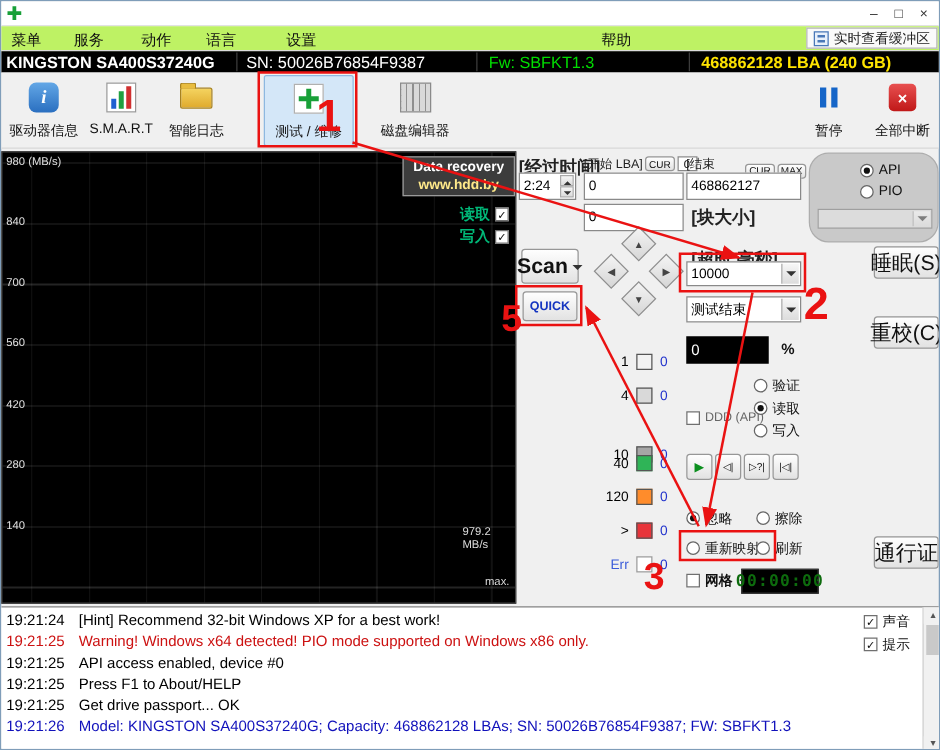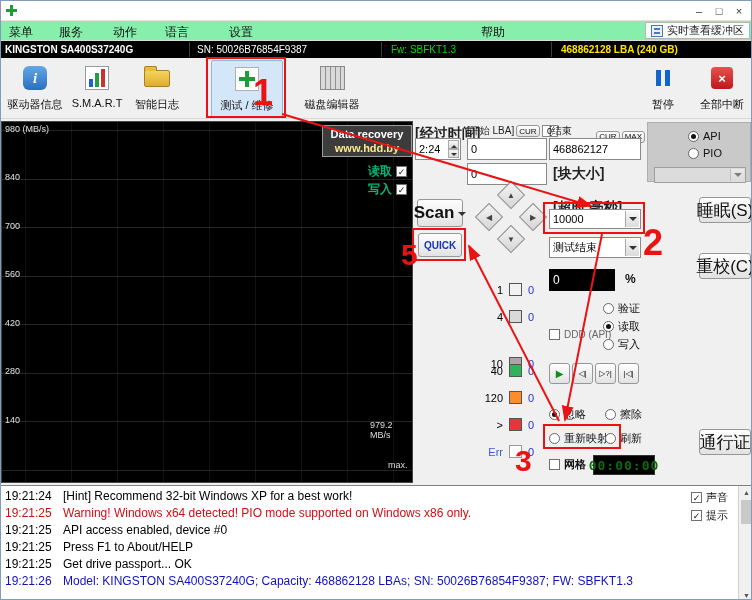--- a/index.html
+++ b/index.html
@@ -10,30 +10,30 @@
 
   
   #titlebar{position:absolute;left:0;top:0;width:752px;height:20px;background:#fff;border-bottom:1px solid #e2e2e2;}
   #app-icon{position:absolute;left:4px;top:3px;width:13px;height:13px;background:#fff;}
   #app-icon::before{content:"";position:absolute;left:5px;top:1px;width:3px;height:11px;background:#18a038;}
   #app-icon::after{content:"";position:absolute;left:1px;top:5px;width:11px;height:3px;background:#18a038;}
   #title-text{position:absolute;left:22px;top:3px;font-size:12px;color:#111;}
   .win-btn{position:absolute;top:1px;width:20px;height:17px;display:flex;align-items:center;justify-content:center;font-size:11px;color:#333;}
 
   
-  #menubar{position:absolute;left:0;top:20px;width:752px;height:20px;background:#86efac;border-bottom:1px solid #dcdcdc;}
+  #menubar{position:absolute;left:0;top:20px;width:752px;height:20px;background:#bef264;border-bottom:1px solid #dcdcdc;}
   .menu-item{position:absolute;top:3px;font-size:12px;color:#111;}
   #buffer-toggle{position:absolute;right:3px;top:1px;height:17px;display:flex;align-items:center;gap:4px;
       border:1px solid #b5b5b5;background:#fafafa;padding:0 5px;font-size:11px;color:#222;}
   #buffer-icon{width:12px;height:12px;background:#e8f0fb;border:1px solid #4a78b8;position:relative;}
   #buffer-icon::before{content:"";position:absolute;left:2px;top:2px;right:2px;height:2px;background:#4a78b8;box-shadow:0 4px 0 #4a78b8;}
 
   
   #devicebar{position:absolute;left:0;top:40px;width:752px;height:17px;background:#000;color:#fff;}
-  .dev-seg{position:absolute;top:2px;font-size:10px;line-height:13px;white-space:nowrap;text-align:right;}
+  .dev-seg{position:absolute;top:2px;font-size:13px;line-height:13px;white-space:nowrap;text-align:right;}
   .dev-sep{position:absolute;top:1px;width:1px;height:15px;background:#3c3c3c;}
 
   
   #toolbar{position:absolute;left:0;top:57px;width:752px;height:61px;background:#f0f0f0;border-bottom:1px solid #d7d7d7;}
   .tbtn{position:absolute;top:2px;height:57px;display:flex;flex-direction:column;align-items:center;font-size:11px;color:#111;}
   .tbtn .ticon{margin:4px 0 5px;height:28px;display:flex;align-items:center;justify-content:center;}
   .tbtn.active{background:#d4e7f8;border:1px solid #8db8e0;border-radius:2px;}
   .icon-info{width:24px;height:24px;background:linear-gradient(#63a7e6,#2a6fc0);border-radius:6px;color:#fff;
       font:italic bold 15px "Liberation Serif",serif;display:flex;align-items:center;justify-content:center;}
   .icon-smart{width:24px;height:24px;background:#fff;border:1px solid #9a9a9a;display:flex;align-items:flex-end;gap:2px;padding:2px 3px;}
@@ -86,21 +86,21 @@
   .diamond span{display:flex;width:100%;height:100%;align-items:center;justify-content:center;transform:rotate(-45deg);font-size:8px;color:#444;}
   .lat-row{position:absolute;display:flex;align-items:center;gap:6px;font-size:11px;}
   .lat-num{width:26px;text-align:right;color:#000;}
   .lat-sq{width:13px;height:13px;border:1px solid #555;flex:none;}
   .lat-count{color:#2233cc;}
   .opt{position:absolute;display:flex;align-items:center;gap:4px;font-size:11px;color:#111;white-space:nowrap;}
   .lcd{position:absolute;background:#000;color:#0d6b0d;font-family:"DejaVu Sans Mono",monospace;
       font-size:13px;font-weight:bold;letter-spacing:1px;display:flex;align-items:center;justify-content:center;border:1px solid #333;}
 
   
-  #apigroup{position:absolute;left:2px;top:1px;width:104px;height:60px;background:#c9c9c9;border:1px solid #adadad;border-radius:0;}
+  #apigroup{position:absolute;left:2px;top:1px;width:104px;height:72px;background:#c9c9c9;border:1px solid #adadad;border-radius:16px;}
   .disabled-combo{position:absolute;left:6px;top:44px;width:92px;height:16px;background:#dcdcdc;border:1px solid #9f9f9f;}
   .disabled-combo .dd{opacity:.55;}
 
   
   #log{position:absolute;left:0;top:484px;width:752px;height:116px;background:#fff;border-top:1px solid #808080;font-size:12px;}
   .log-line{position:absolute;left:4px;white-space:nowrap;}
   .log-time{display:inline-block;width:58px;}
   #scrollbar{position:absolute;left:737px;top:0;width:15px;height:116px;background:#f1f1f1;border-left:1px solid #d0d0d0;}
   .sb-arrow{position:absolute;left:0;width:15px;height:13px;display:flex;align-items:center;justify-content:center;font-size:7px;color:#555;background:#f1f1f1;}
   #sb-thumb{position:absolute;left:2px;top:14px;width:11px;height:24px;background:#c9c9c9;}

